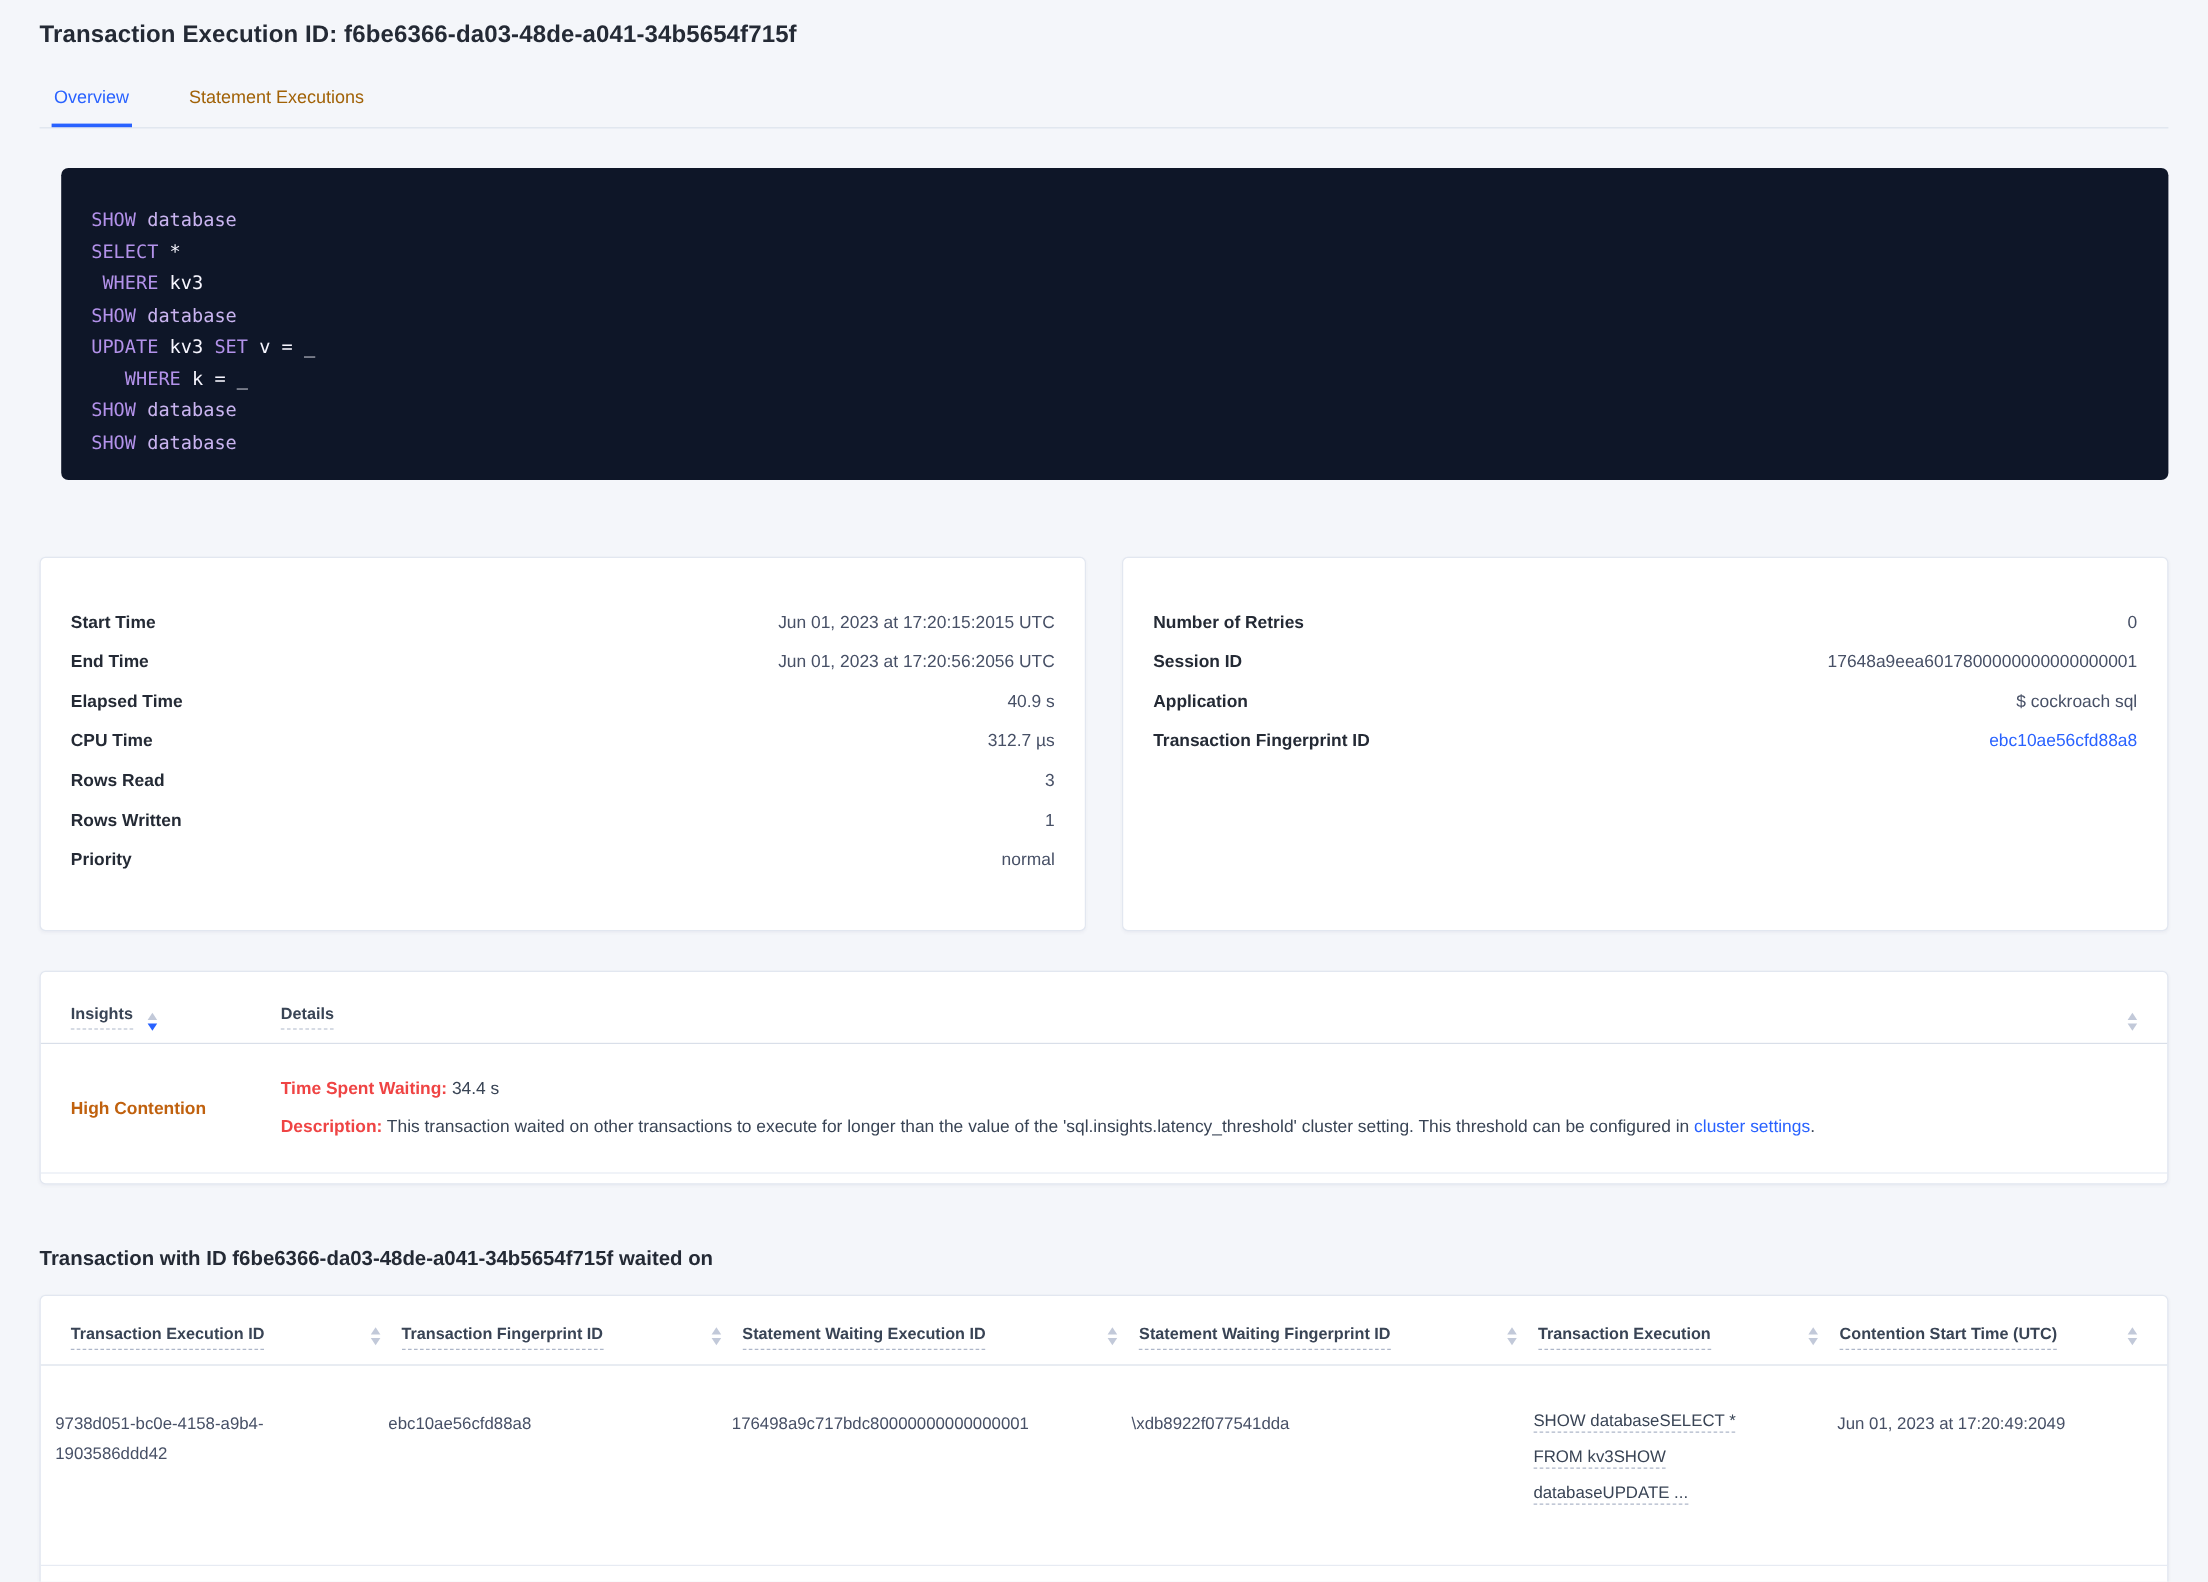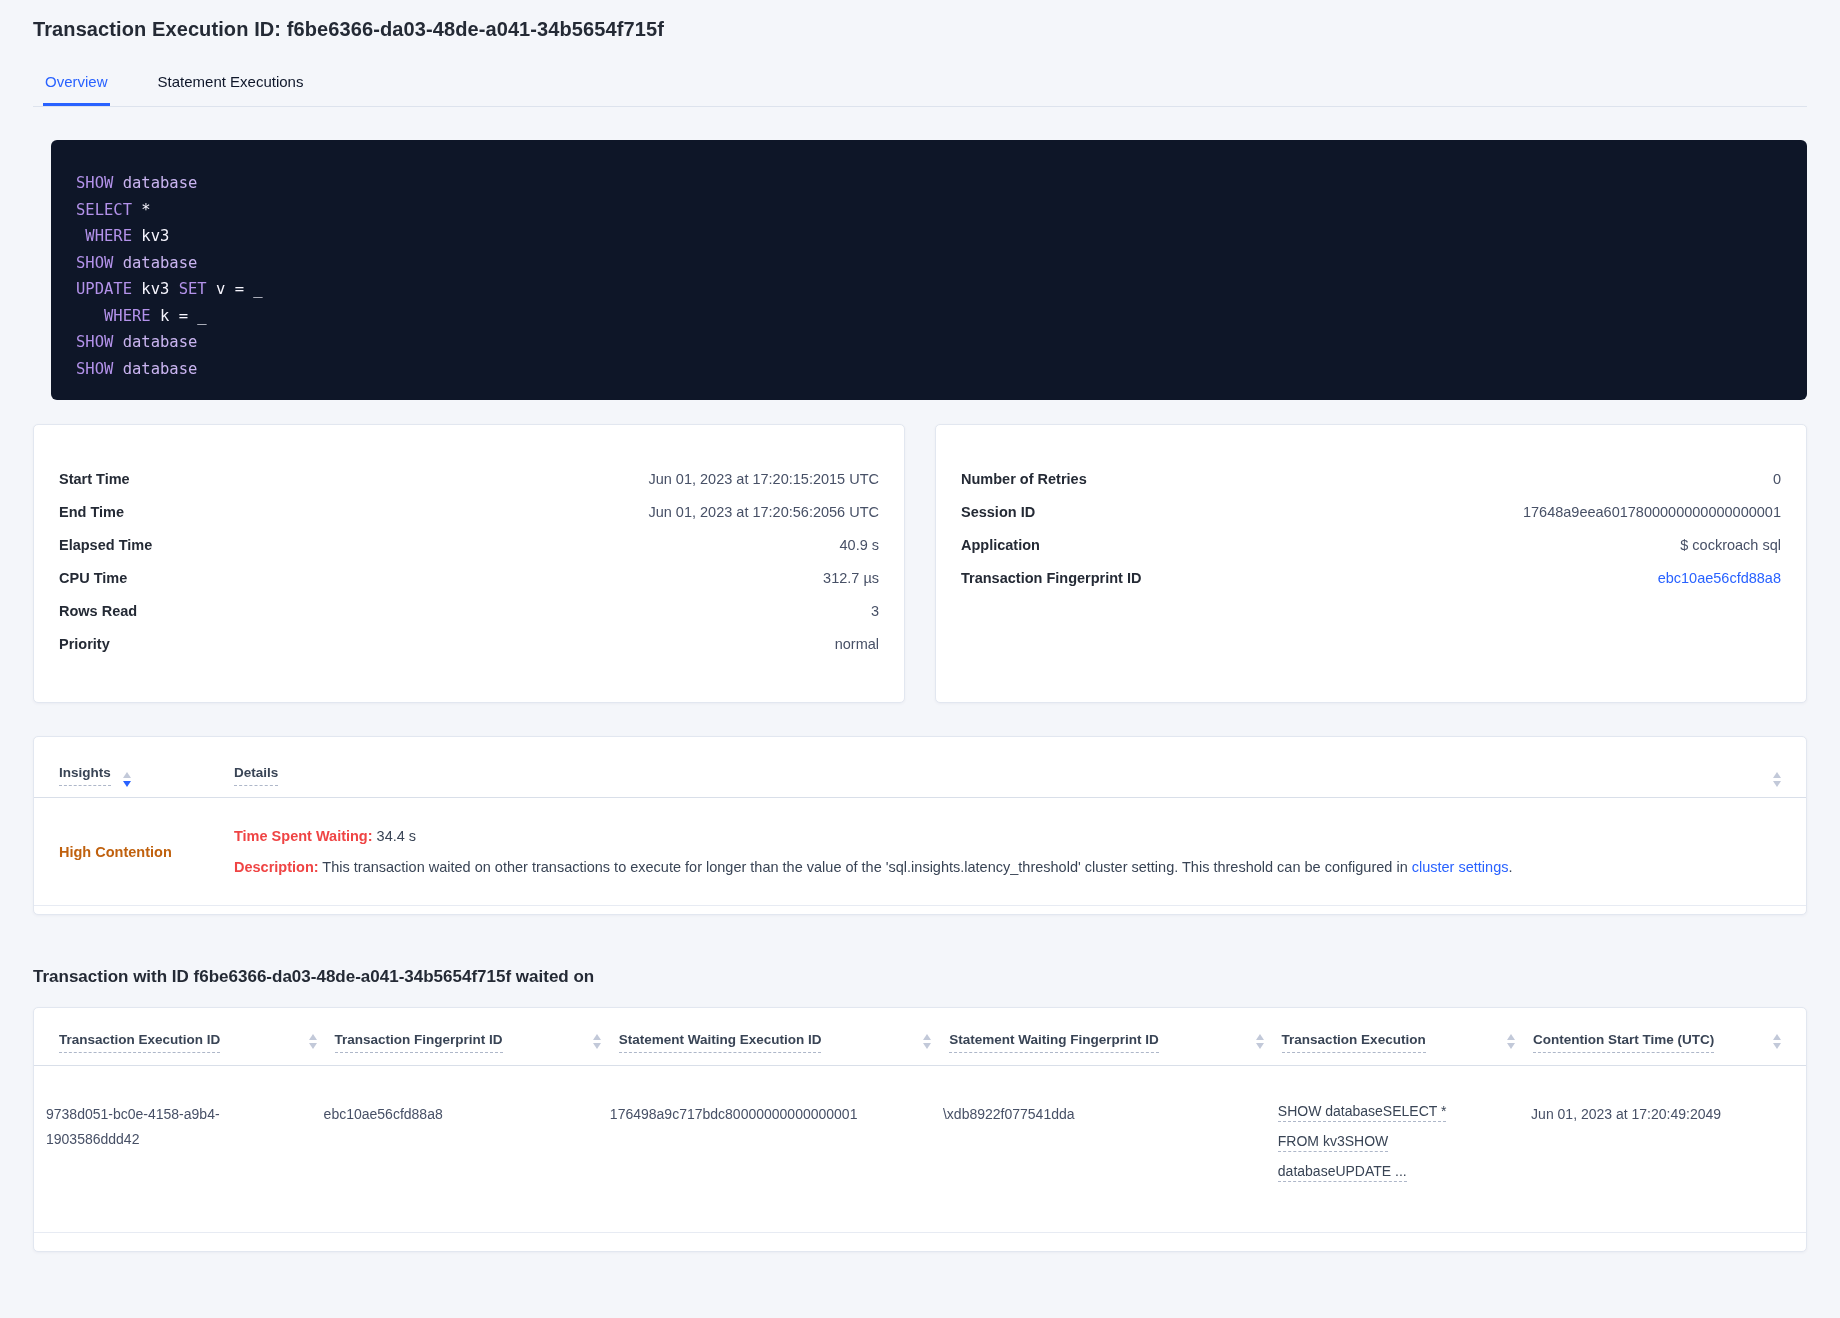--- a/index.html
+++ b/index.html
@@ -9,35 +9,35 @@
     font-family:"Liberation Sans", sans-serif;
     color:#242a35;
     overflow:hidden;
   }
   .page { padding:18px 33px 0 33px; }
 
   
   .page-title { font-size:20px; font-weight:700; color:#242a35; letter-spacing:.1px; }
 
   .tabbar { display:flex; gap:46px; margin-top:24px; border-bottom:1px solid #dde3ed; padding-left:10px; }
-  .tab { font-size:15px; padding:8px 2px 13px 2px; color:#0f172a; cursor:pointer; border-bottom:3px solid transparent; }
+  .tab { font-size:15px; padding:8px 2px 13px 2px; color:#a16207; cursor:pointer; border-bottom:3px solid transparent; }
   .tab.active { color:#2962ff; border-bottom-color:#2962ff; font-weight:400; }
 
   
   .sql-box {
     margin-top:33px; background:#0e1628; border-radius:6px;
     padding:30px 24px 22px 25px; height:260px;margin-left:18px;
   }
   .code-line { font-family:"DejaVu Sans Mono", monospace; font-size:15.5px; line-height:26.5px; white-space:pre; }
   .tok-kw  { color:#b392ea; }
   .tok-kw2 { color:#c9b4f0; }
   .tok-pl  { color:#f7f6ff; }
 
   
-  .cards-row { display:flex; gap:30px; margin-top:24px;border-radius:16px; }
+  .cards-row { display:flex; gap:30px; margin-top:64px;border-radius:16px; }
   .card {
     flex:1; background:#fff; border:1px solid #e2e7f0; border-radius:5px;
     box-shadow:0 1px 3px rgba(50,60,90,.05);
   }
   .summary-card { padding:37px 25px 42px 25px; }
   .kv-row { display:flex; justify-content:space-between; align-items:baseline; padding:8.5px 0; }
   .kv-label { font-size:14.5px; font-weight:700; color:#242a35; }
   .kv-value { font-size:14.5px; color:#475066; text-align:right; }
   a.kv-link { color:#2962ff; text-decoration:none; cursor:pointer; }
 
@@ -129,20 +129,24 @@
       </div>
       <div class="kv-row">
         <span class="kv-label">CPU Time</span>
         <span class="kv-value">312.7 µs</span>
       </div>
       <div class="kv-row">
         <span class="kv-label">Rows Read</span>
         <span class="kv-value">3</span>
       </div>
       <div class="kv-row">
+        <span class="kv-label">Rows Written</span>
+        <span class="kv-value">1</span>
+      </div>
+      <div class="kv-row">
         <span class="kv-label">Priority</span>
         <span class="kv-value">normal</span>
       </div>
     </div>
 
     <div class="card summary-card">
       <div class="kv-row">
         <span class="kv-label">Number of Retries</span>
         <span class="kv-value">0</span>
       </div>

